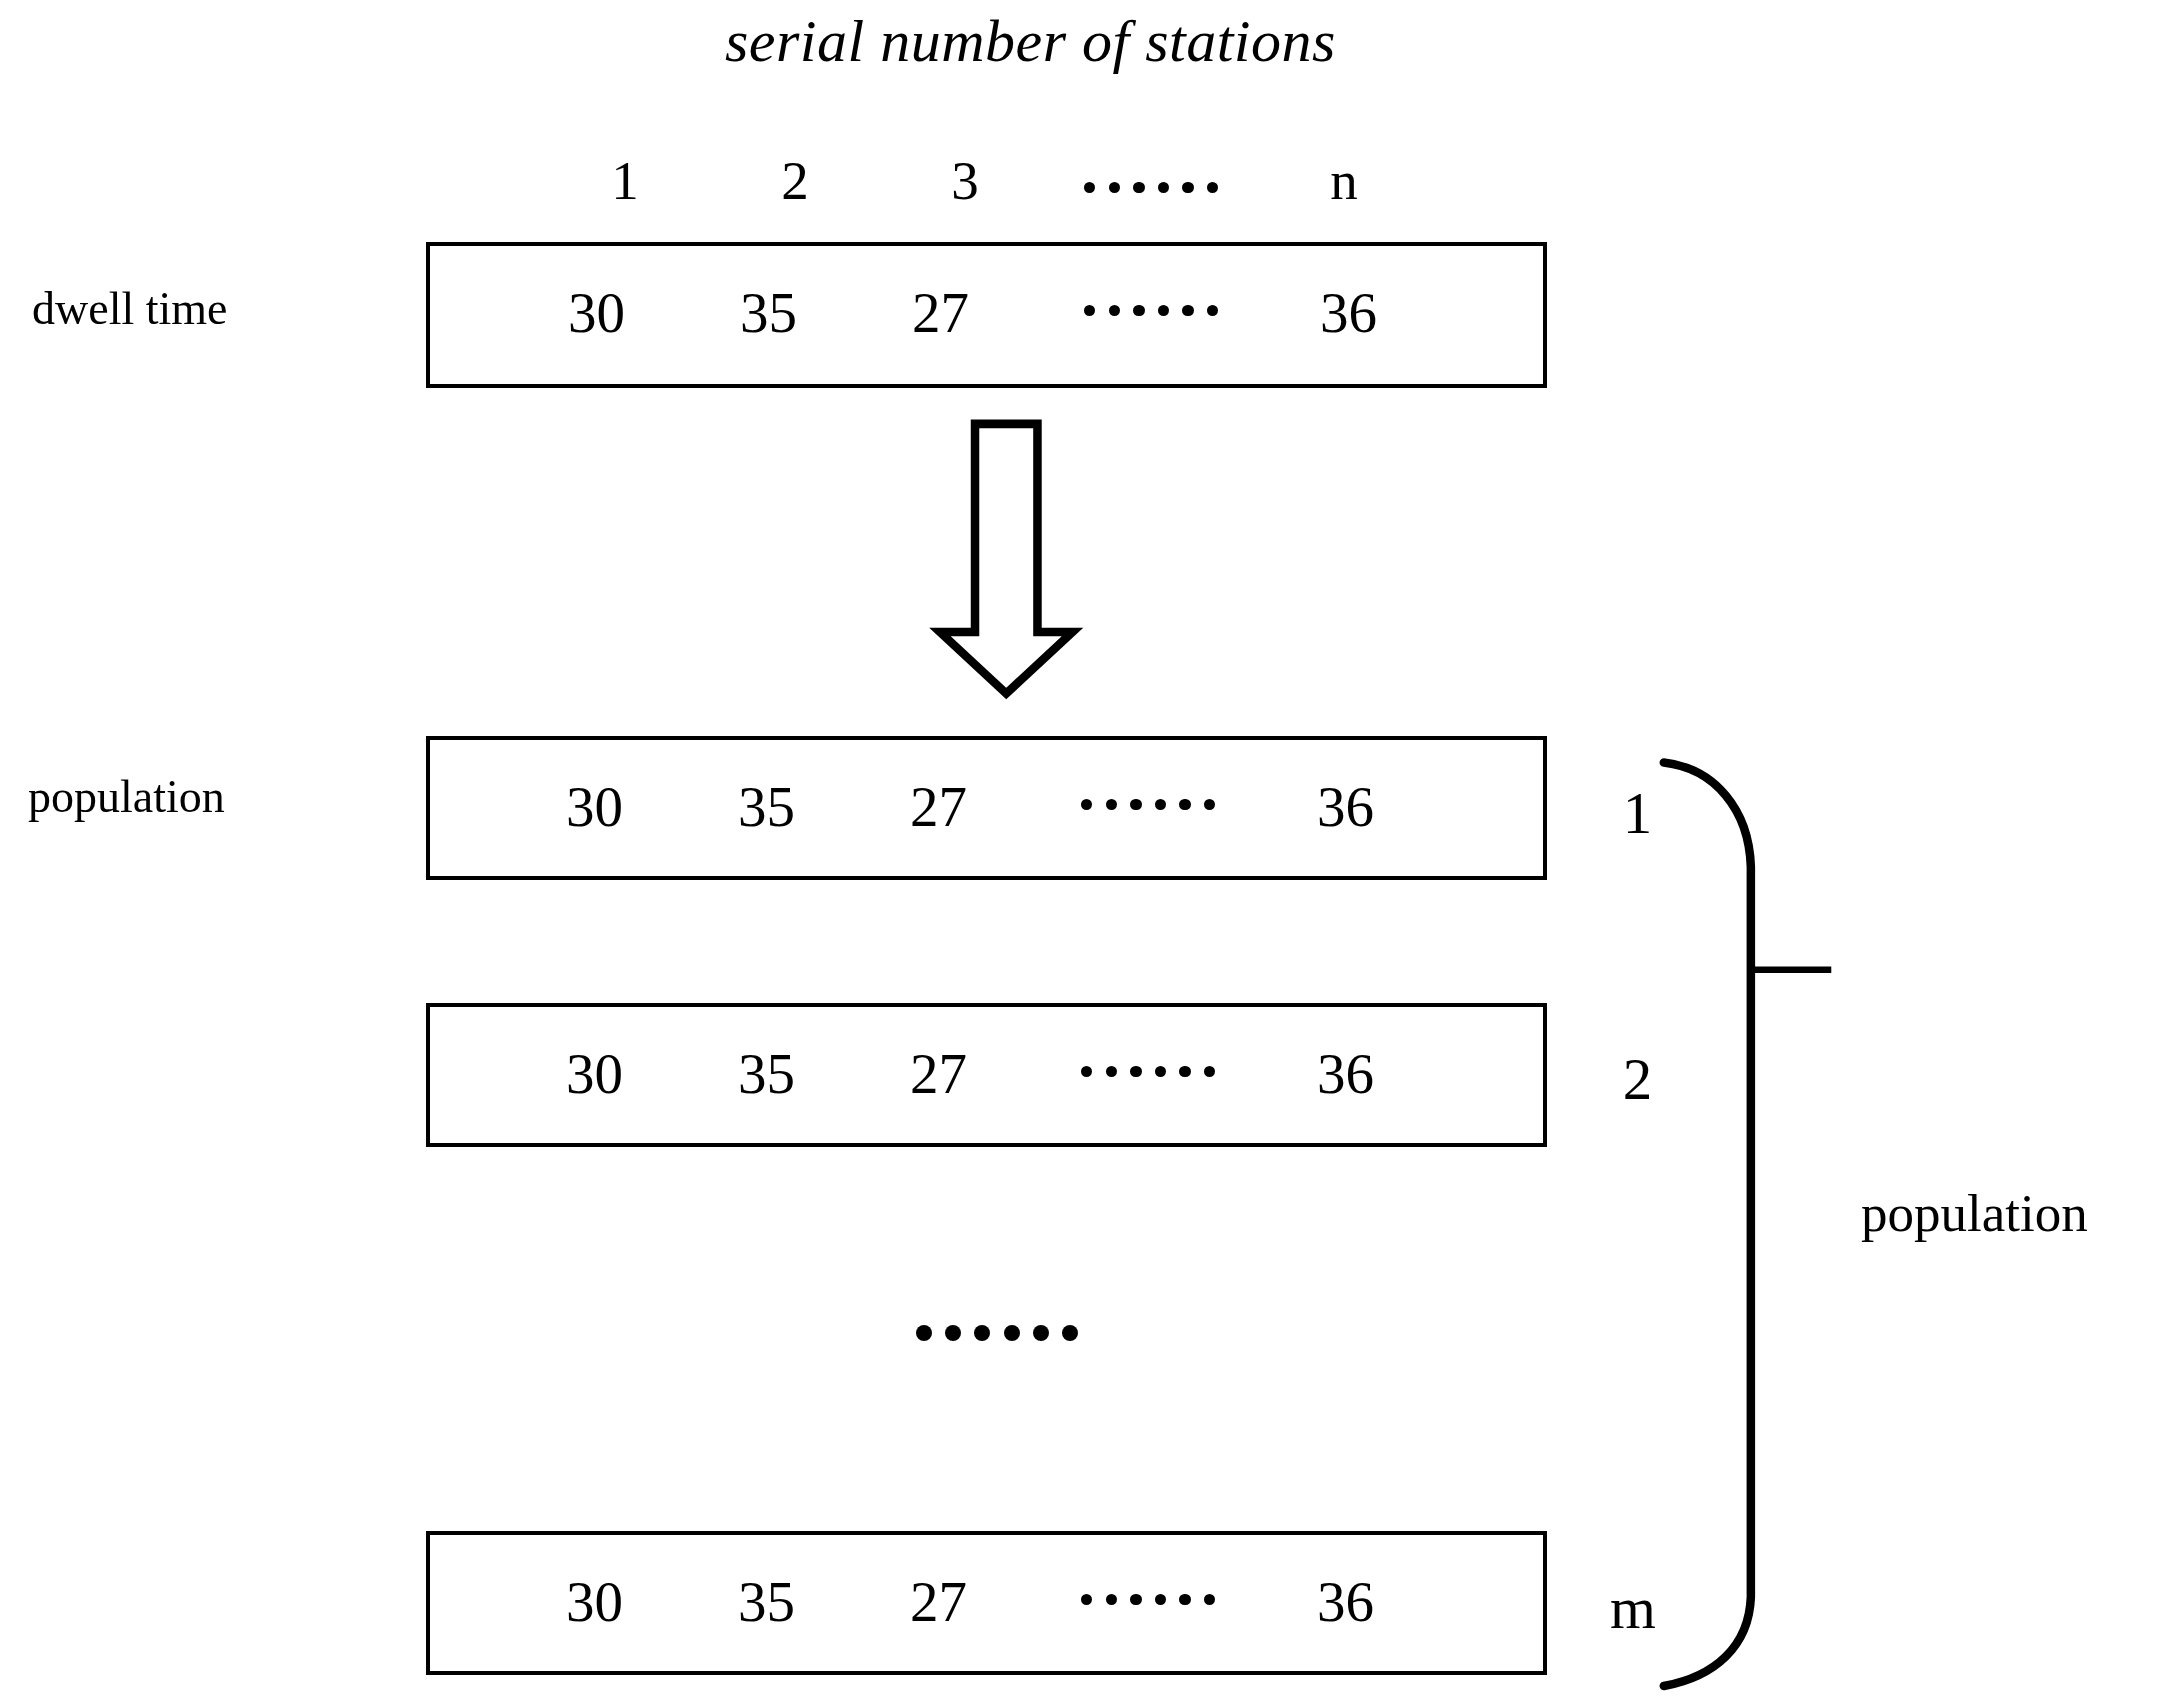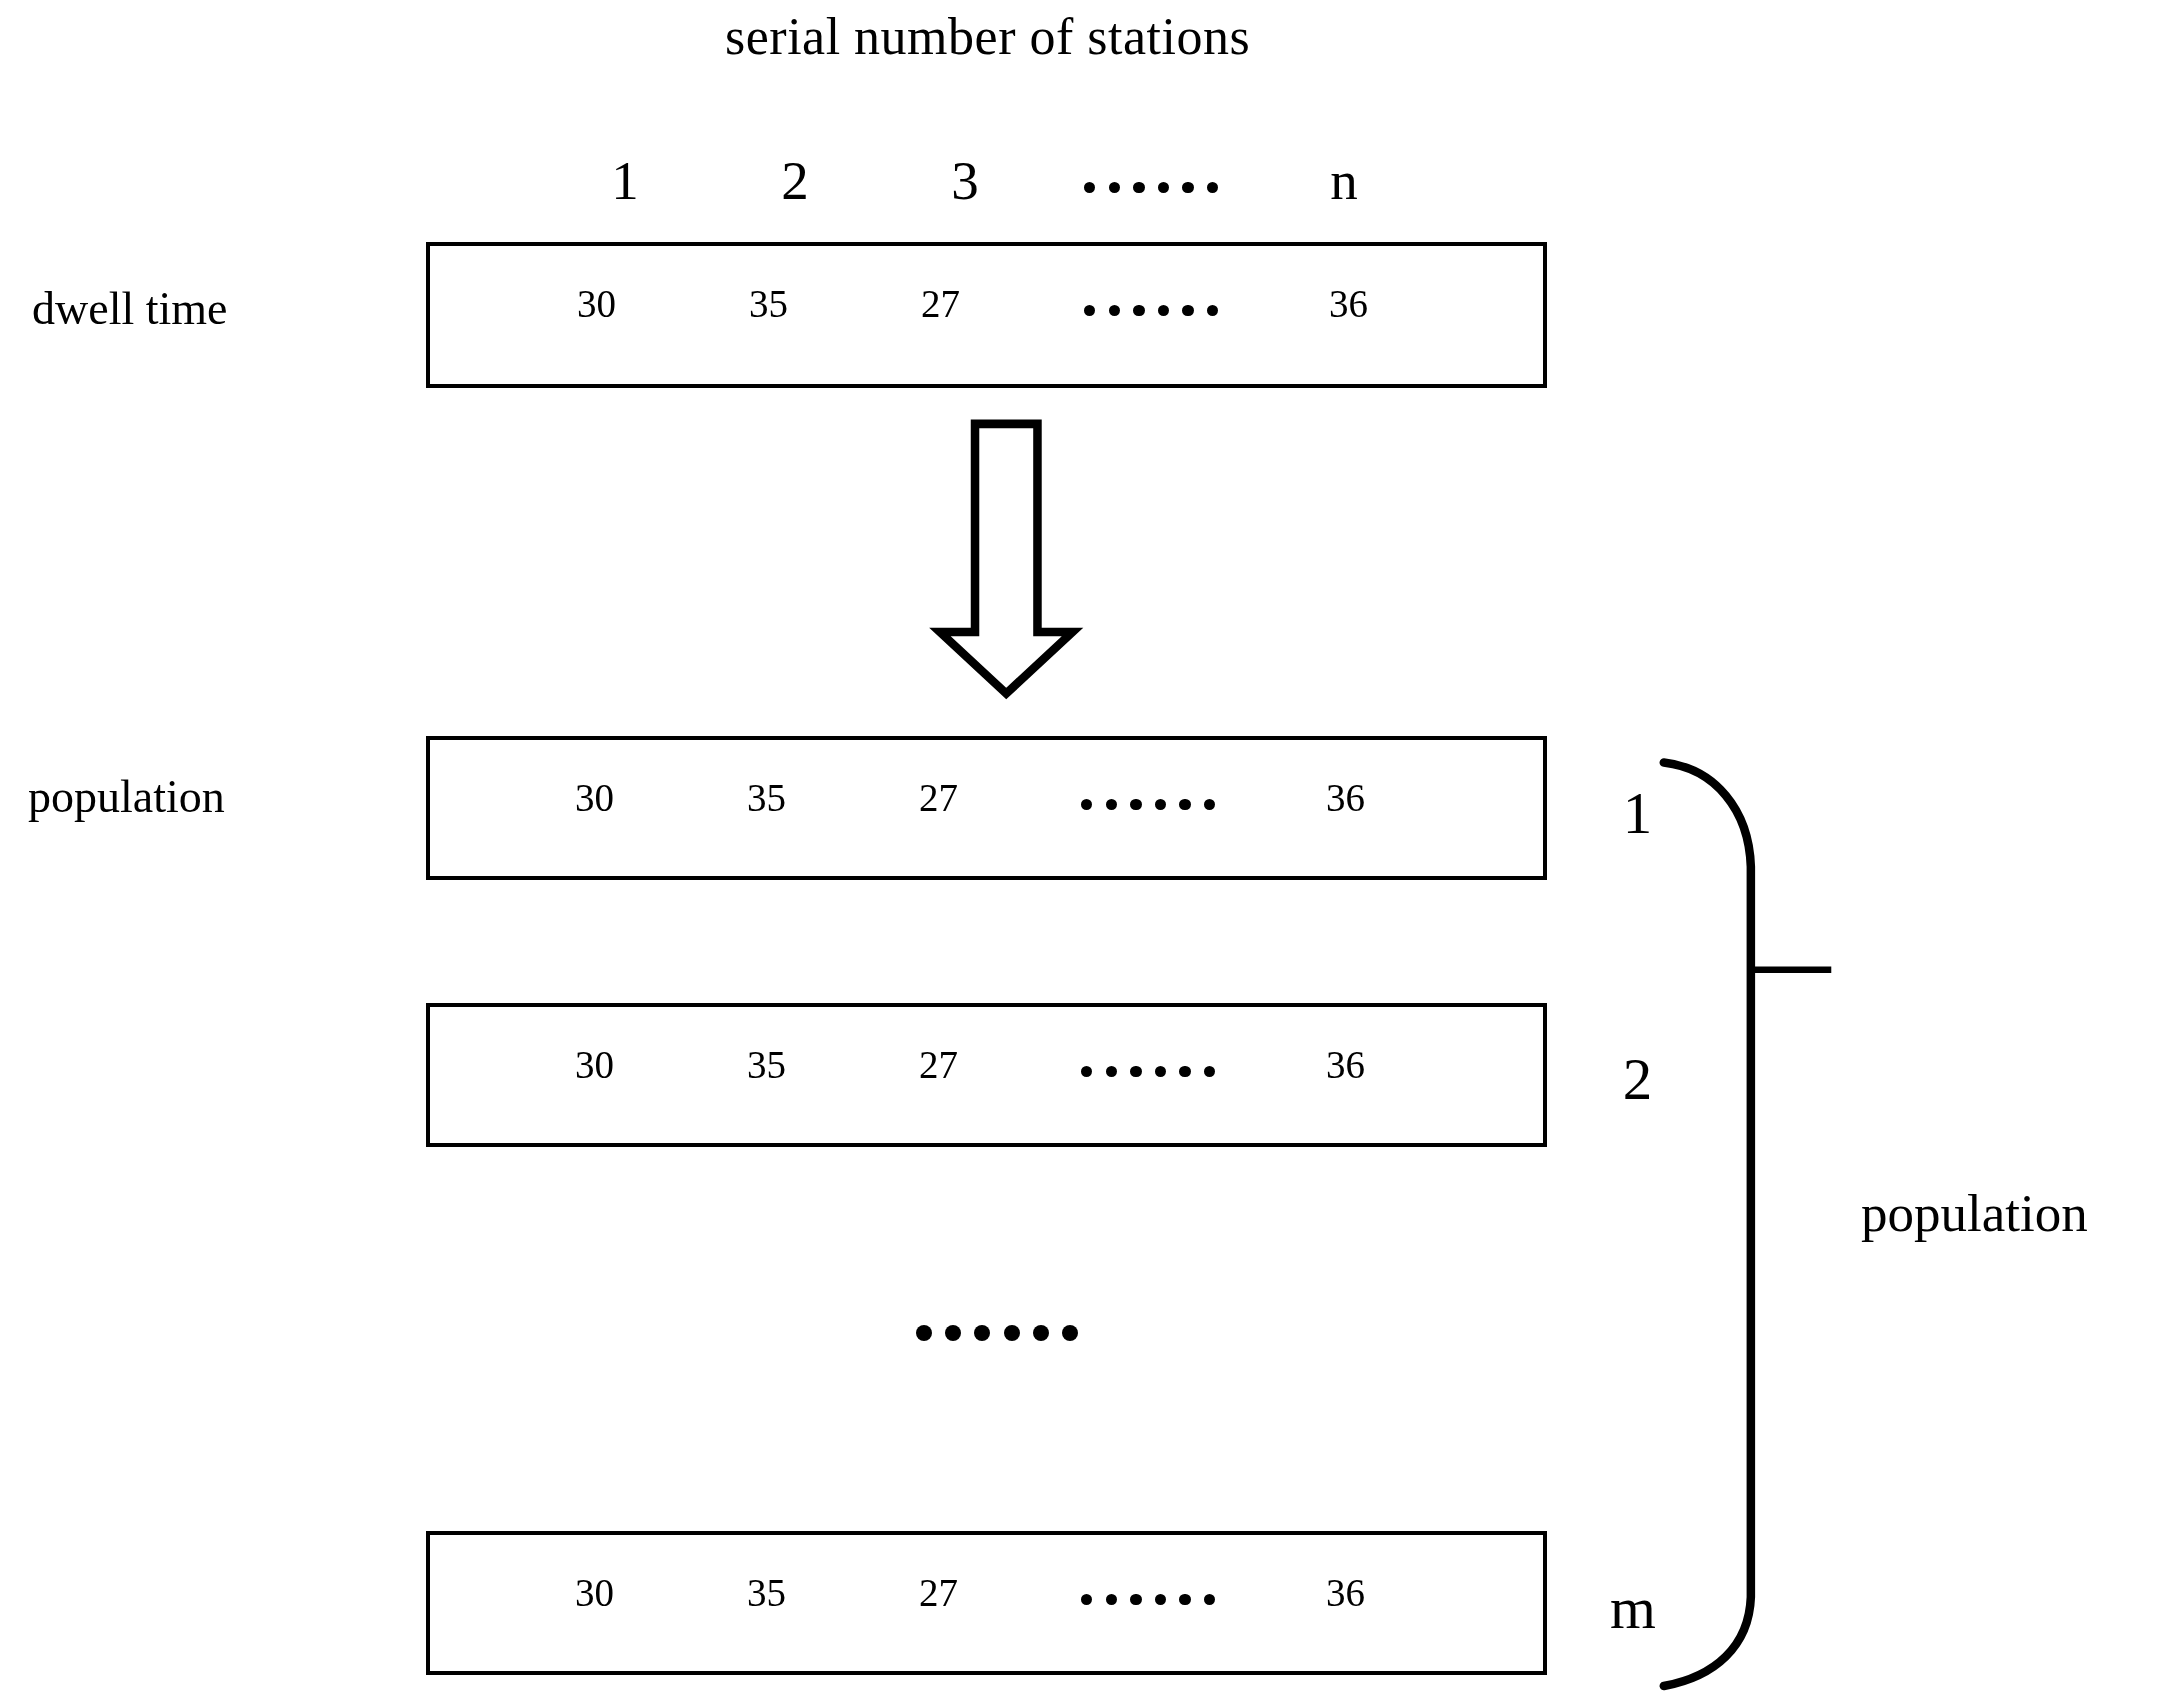--- a/index.html
+++ b/index.html
@@ -19,35 +19,36 @@
 
   
   .txt {
     position: absolute;
     white-space: nowrap;
     line-height: 1;
     color: #000;
   }
 
   .title-text {
-    font-size: 52px;
+    font-size: 60px;
     letter-spacing: 0.5px;
+    font-style: italic;
   }
 
   .row-label {
     font-size: 46px;
   }
 
   .col-header {
     font-size: 55px;
     text-align: center;
   }
 
   .cell-value {
-    font-size: 39px;
+    font-size: 57px;
     text-align: center;
   }
 
   .index-label {
     font-size: 59px;
     text-align: center;
   }
 
   .population-label {
     font-size: 53px;

